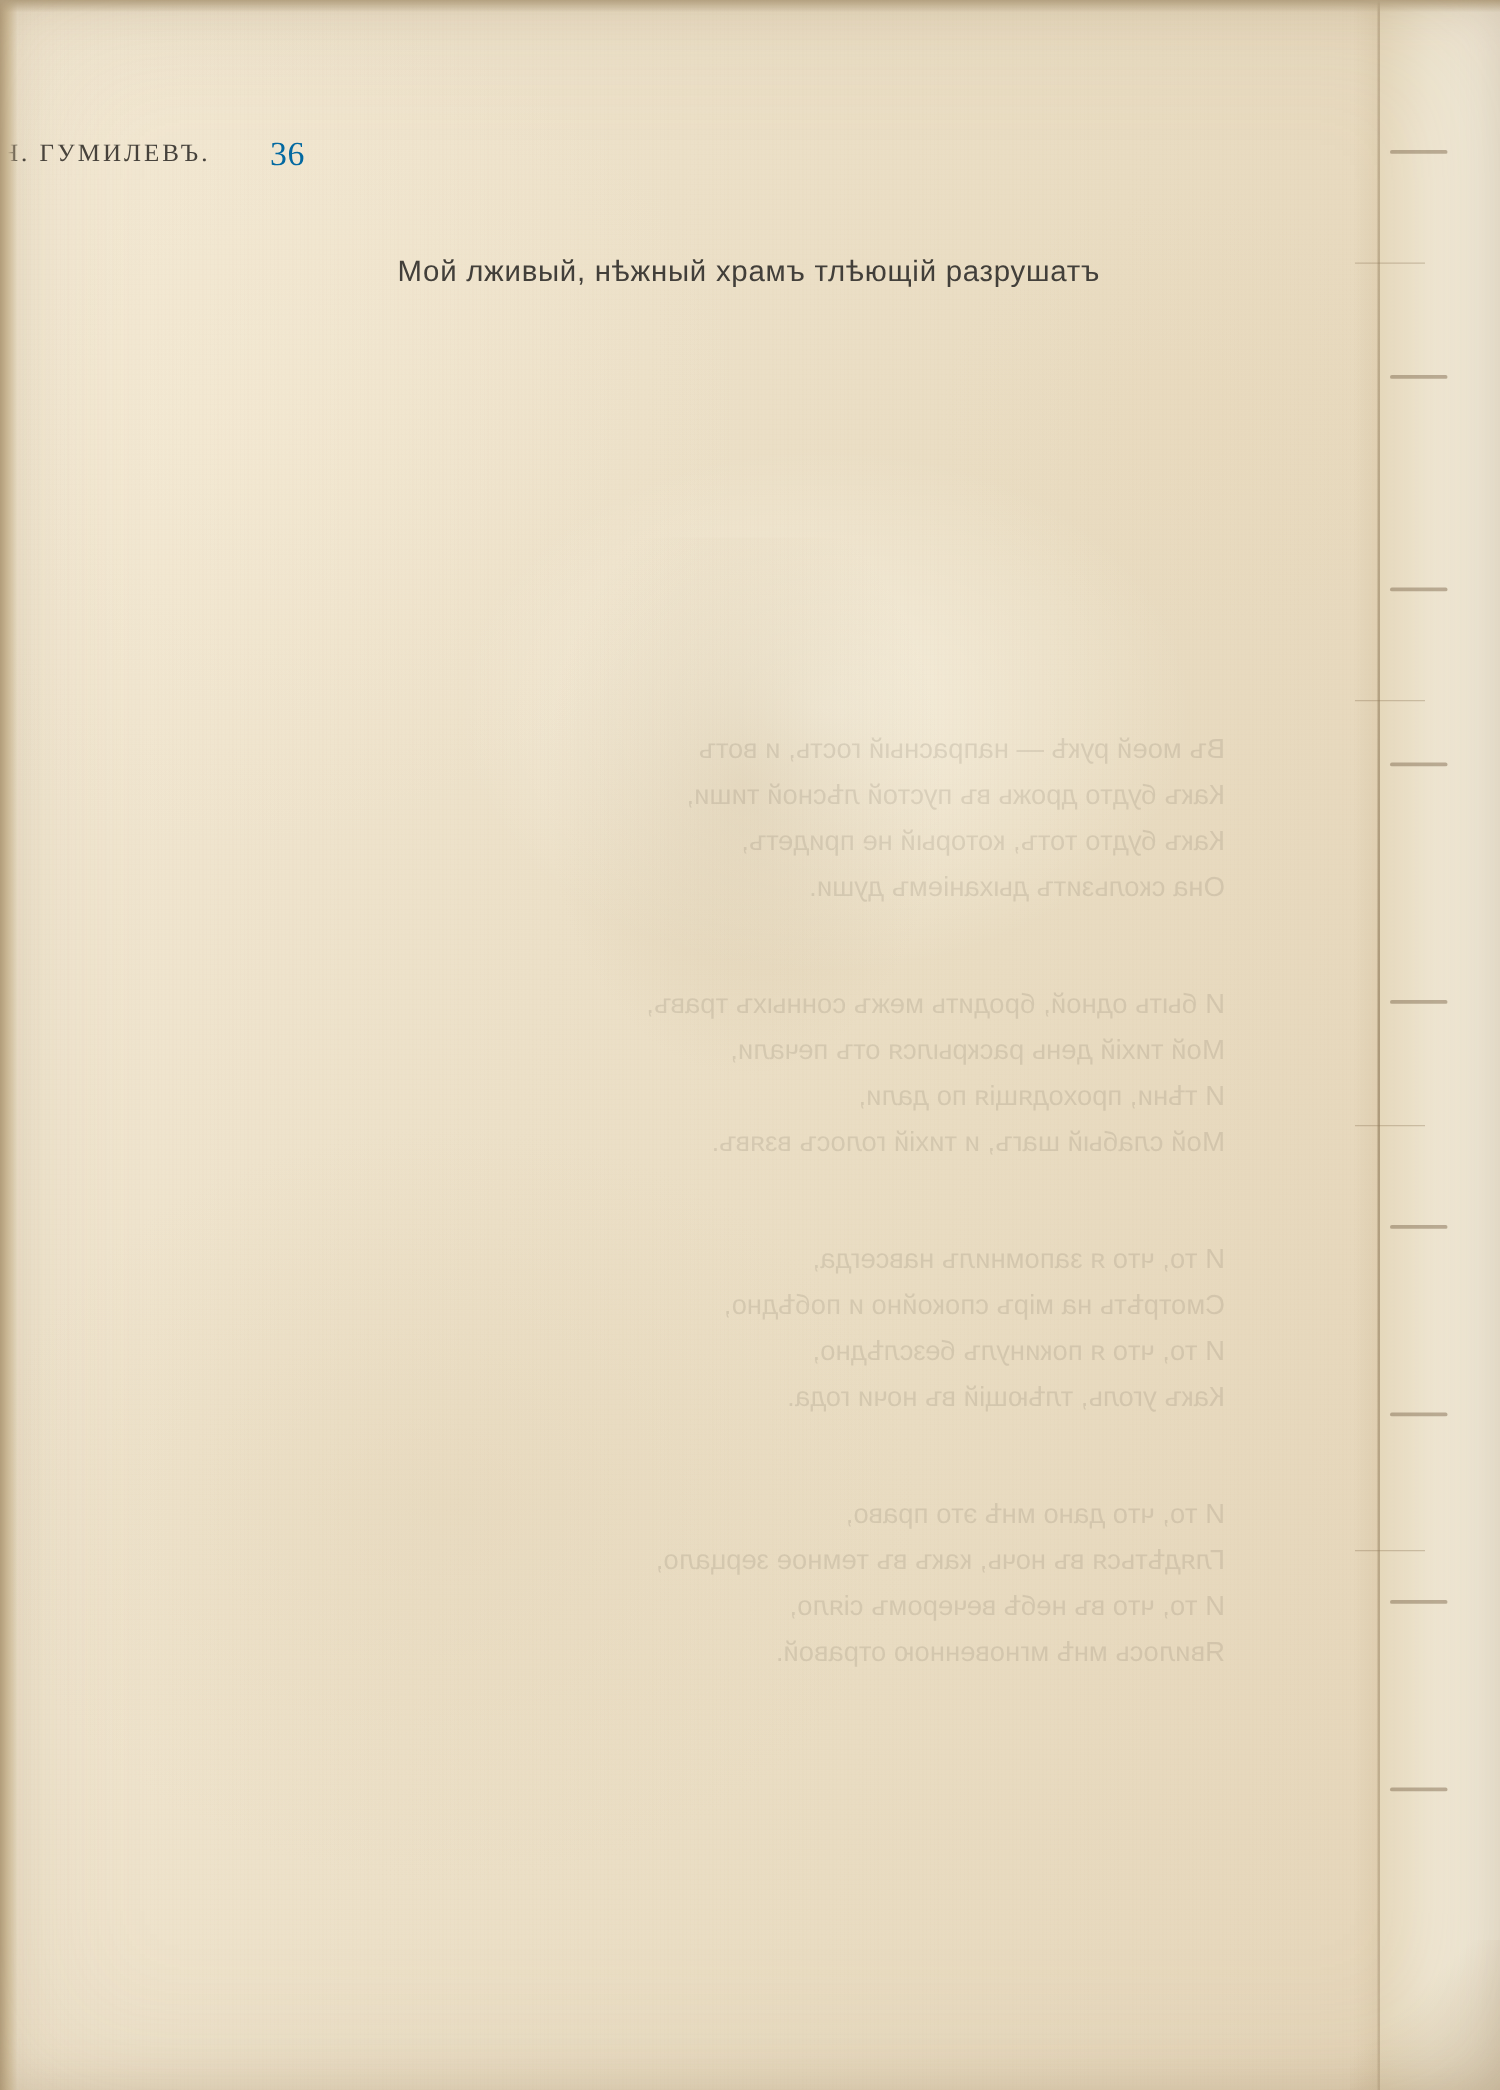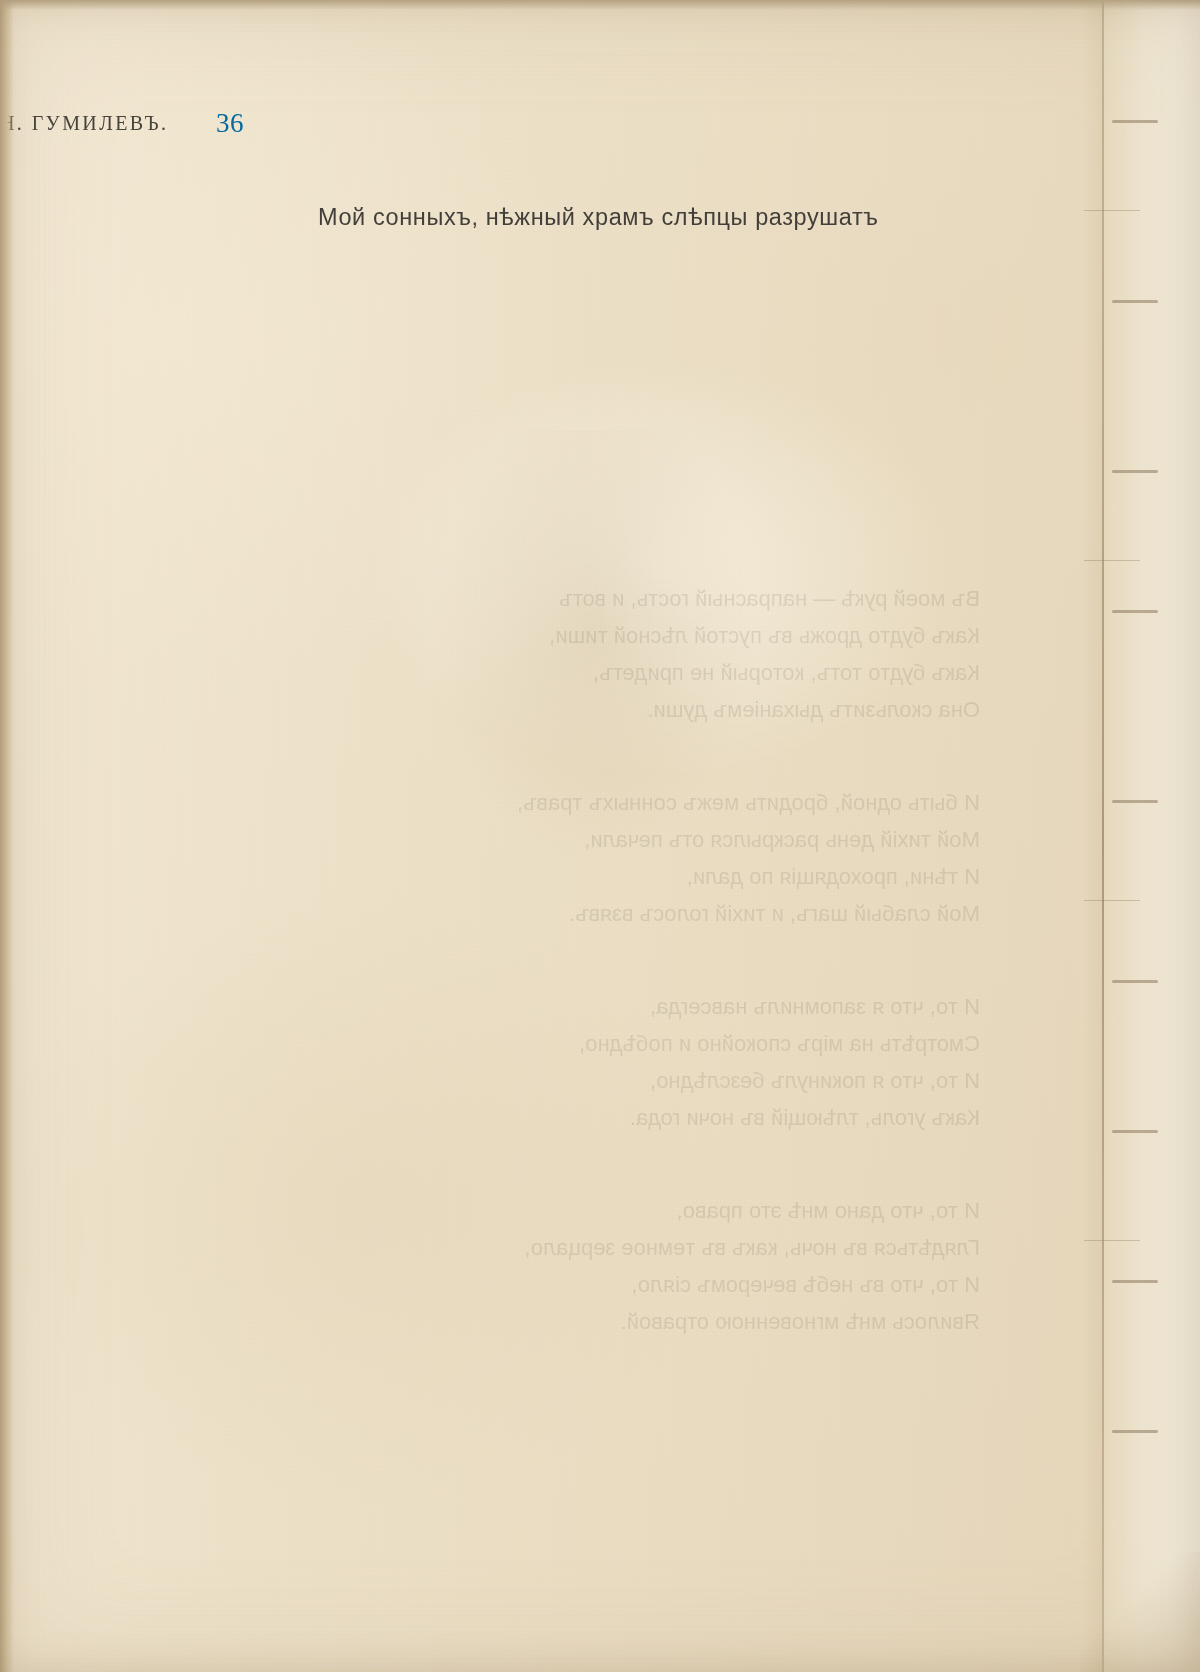--- a/index.html
+++ b/index.html
@@ -238,21 +238,21 @@
   </div>
 
   <div id="content">
 
     <div id="header-row">
       <div id="page-number">36</div>
       <div id="running-head">Н. ГУМИЛЕВЪ.</div>
     </div>
 
     <div id="poem">
-      <div class="poem-line">Мой сонныхъ, нѣжный храмъ слѣпцы разрушатъ</div>
+      <div class="poem-line">Мой лживый, нѣжный храмъ тлѣющій разрушатъ</div>
     </div>
 
   </div>
 
   <div id="gutter"></div>
   <div id="gutter-strip"></div>
   <div id="gutter-line"></div>
 
   <div class="stitch" style="top: 120px;"></div>
   <div class="stitch" style="top: 300px;"></div>

